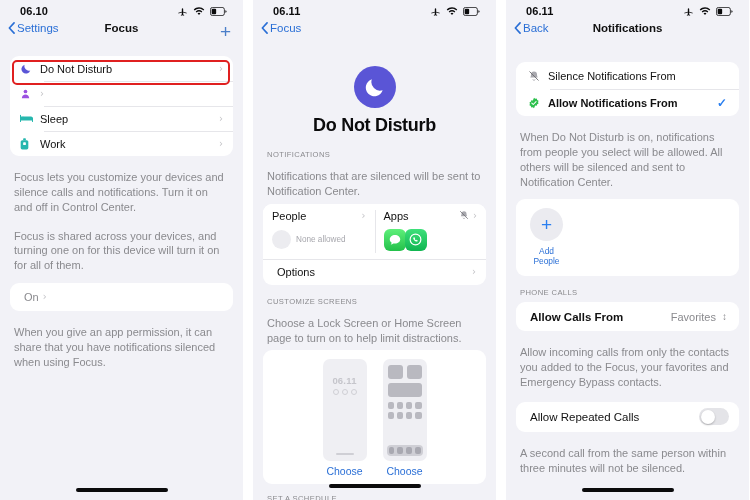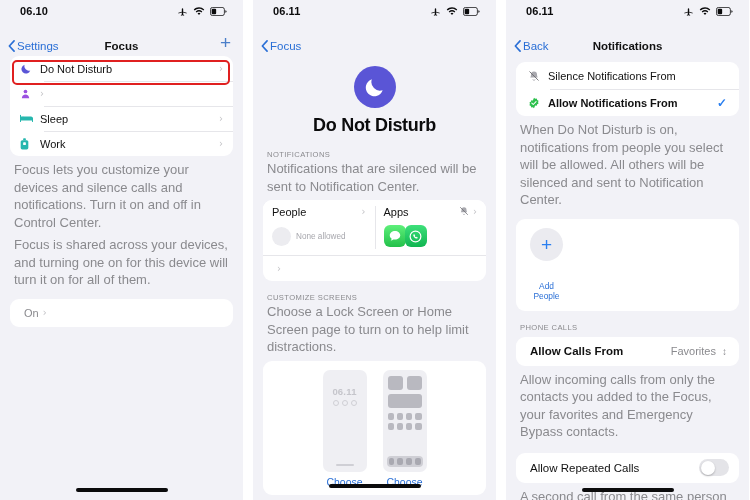--- a/index.html
+++ b/index.html
@@ -39,21 +39,21 @@
     color: #0b0b0c;
     letter-spacing: 0.1px;
   }
   .sb-icons { display: flex; align-items: center; gap: 5px; }
   .sb-icons svg { display: block; }
 
   
   .navbar {
     height: 30px;
     display: flex;
-    align-items: flex-end;
+    align-items: flex-start;
     position: relative;
     padding: 0 12px 0 8px;
     gap: 16px;
   }
   .nav-back {
     display: flex; align-items: center; gap: 2px;
     color: #2a6fd6;
     font-size: 11.5px;
     cursor: pointer;
   }
@@ -108,24 +108,25 @@
     align-items: center;
     justify-content: flex-start;
   }
   .chev {
     color: #c3c3c7;
     font-size: 10px;
     line-height: 1;
     font-family: "DejaVu Sans", sans-serif;
   }
   .footnote {
-    font-size: 13px;
+    font-size: 11px;
     line-height: 1.35;
     color: #8a8a8e;
     padding: 5px 14px 0 14px;
+    margin-top: 9px;
   }
   .grouphdr {
     font-size: 7.6px;
     letter-spacing: 0.4px;
     color: #8a8a8e;
     padding: 0 14px 1px 14px;
     text-transform: uppercase;
   }
 
   
@@ -267,21 +268,21 @@
     margin: 0 10px;
     padding: 9px 0 10px 14px;
     min-height: 63px;
   }
   .add-circle {
     width: 33px; height: 33px; border-radius: 50%;
     background: #ebebf0;
     display: flex; align-items: center; justify-content: center;
     color: #2a7ff0; font-size: 19px; line-height: 1; font-weight: 300;
   }
-  .add-label { font-size: 8.4px; color: #2a6fd6; margin-top: 20px; text-align: center; width: 33px; }
+  .add-label { font-size: 8.4px; color: #2a6fd6; margin-top: 5px; text-align: center; width: 33px; }
   .blue-check { color: #2a7ff0; font-size: 12px; font-weight: 700; }
   .stepper { color: #8a8a8e; font-size: 10px; margin-left: 2px; }
 
   .home-indicator {
     position: absolute;
     bottom: 8px; left: 50%;
     transform: translateX(-50%);
     width: 92px; height: 4px;
     border-radius: 2px; background: #0b0b0c;
     z-index: 8;
@@ -381,20 +382,21 @@
 
     <div class="footnote">Focus is shared across your devices, and turning one on for this device will turn it on for all of them.</div>
 
     <div class="card" style="margin-top:10px">
       <div class="row" style="min-height:28px; padding:0 10px 0 14px">
         <div class="valtext">On</div>
         <div class="chev">›</div>
       </div>
     </div>
 
+    <div class="footnote">When you give an app permission, it can share that you have notifications silenced when using Focus.</div>
 
     <div class="home-indicator"></div>
   </div>
 
   <div class="gap"></div>
 
   <div class="panel">
 
     <div class="statusbar">
       <div class="sb-time">06.11</div>
@@ -476,20 +478,21 @@
             <span class="appicon wa">
               <svg width="15" height="15" viewBox="0 0 24 24">
                   <circle cx="12" cy="12" r="8.6" fill="none" stroke="#ffffff" stroke-width="1.9"></circle>
                   <path d="M9.6 8.6c.3-.2.7-.2.9.1l.8 1.2c.2.3.1.6-.1.8l-.5.4c.4 1 1.2 1.8 2.2 2.2l.4-.5c.2-.3.6-.3.9-.1l1.2.8c.3.2.3.6.1.9-.7.9-1.9 1.1-3 .6a7.6 7.6 0 01-3.9-3.9c-.5-1.1-.3-2.2.6-2.9z" fill="#ffffff"></path>
                 </svg>
             </span>
           </div>
         </div>
       </div>
       <div class="row" style="min-height:26px; padding:0 10px 0 14px; border-top:1px solid #e6e6ea">
+        <div class="row-label">Options</div>
         <div class="chev">›</div>
       </div>
     </div>
 
     <div style="height:12px"></div>
     <div class="grouphdr">CUSTOMIZE SCREENS</div>
     <div class="footnote" style="padding-top:0">Choose a Lock Screen or Home Screen page to turn on to help limit distractions.</div>
 
     <div class="screens-card" style="margin-top:5px">
       <div class="screen-col">

